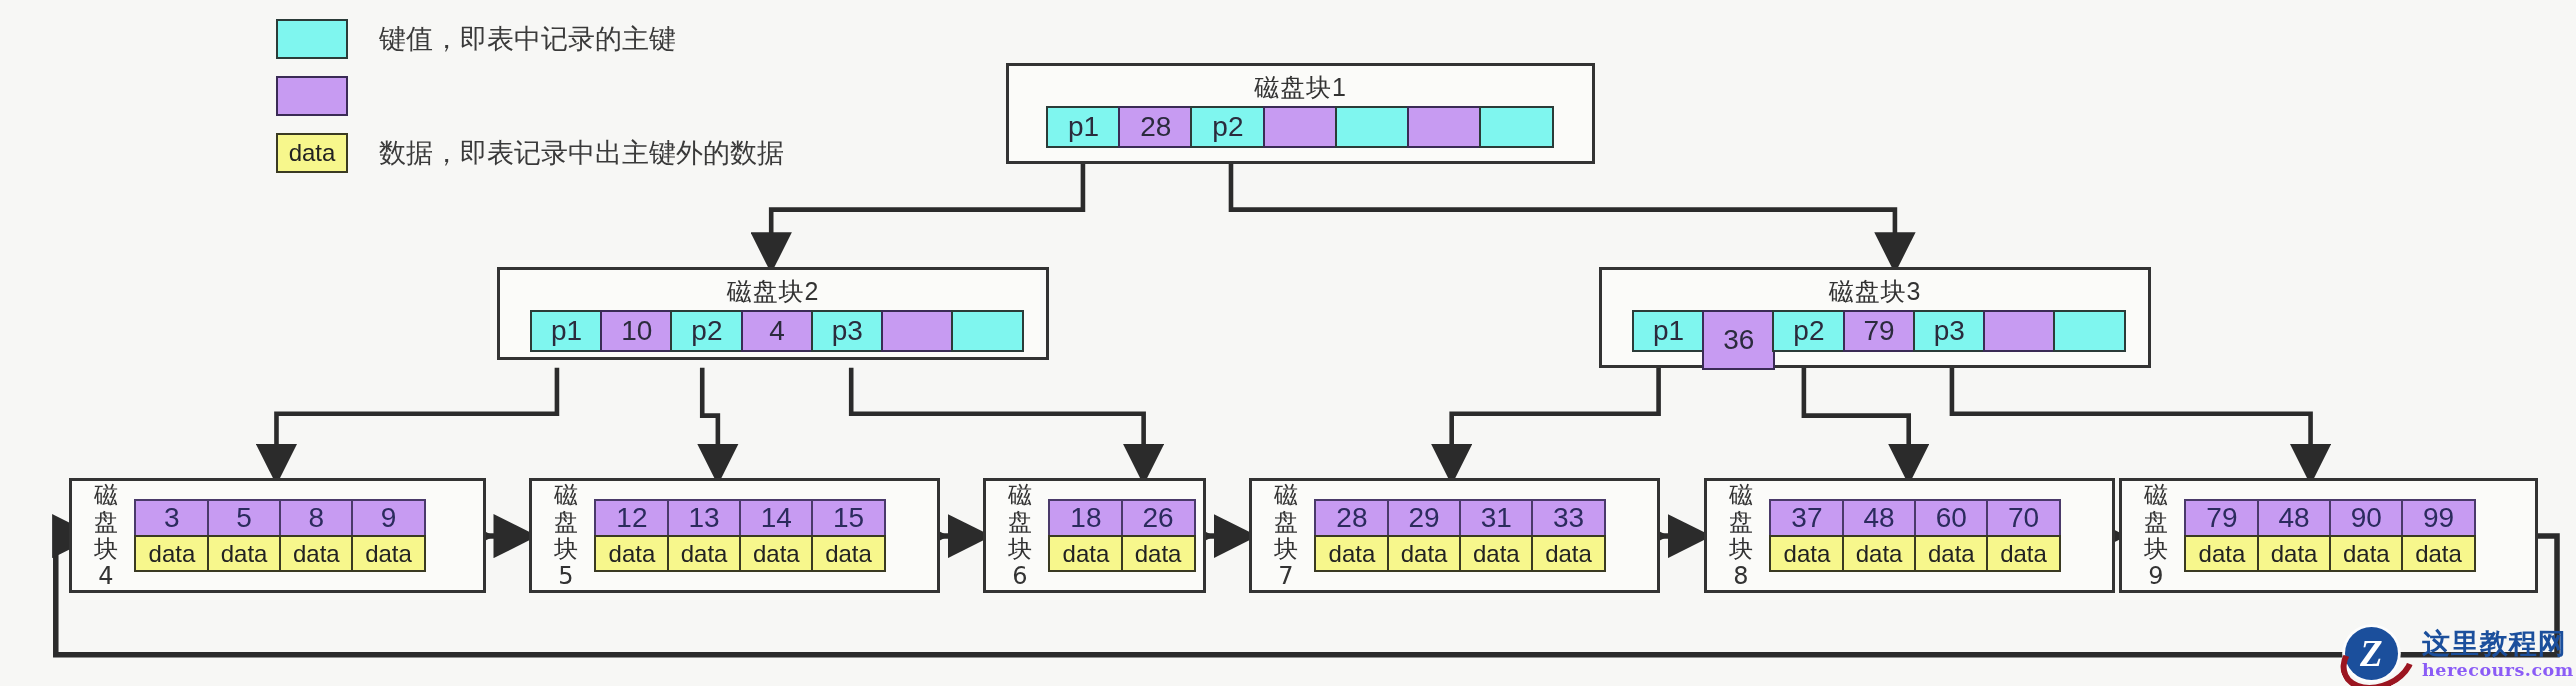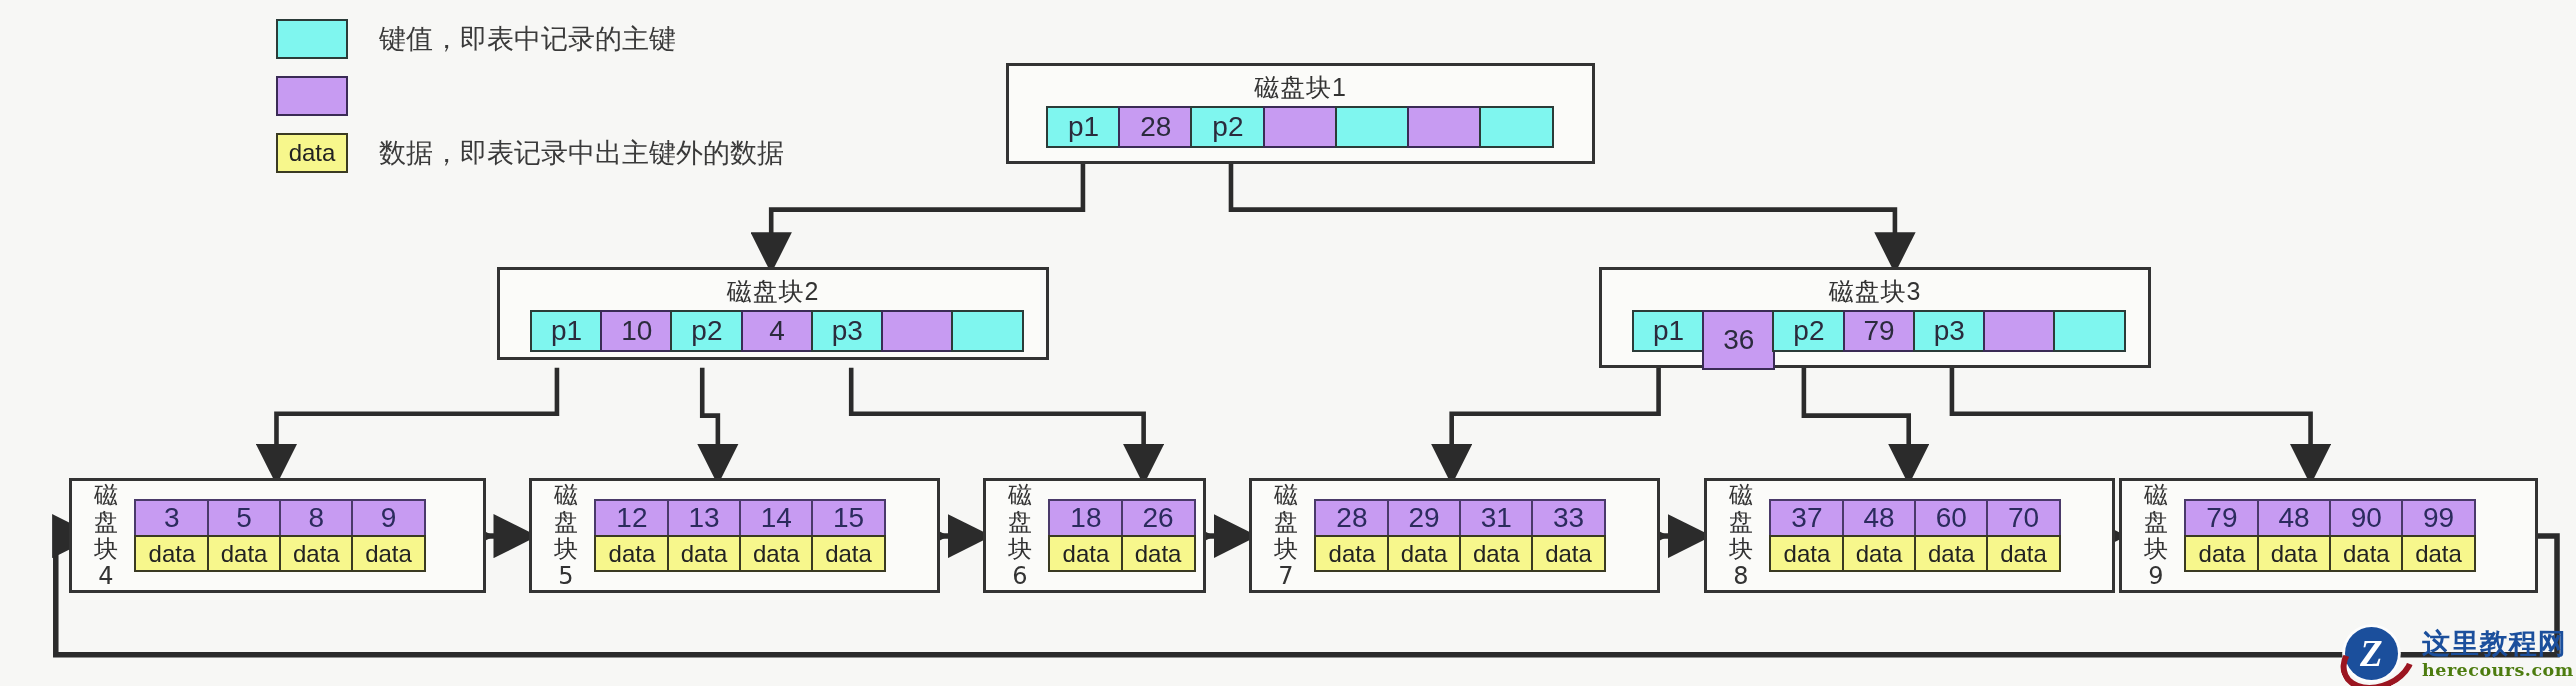--- a/index.html
+++ b/index.html
@@ -70,21 +70,21 @@
     box-shadow:0 0 0 2.8px #fdfdfd;
   }
   .wm-swoosh{
     position:absolute;left:-5.5px;top:3.7px;width:66px;height:46px;
     border:6.4px solid #9b1520;border-radius:50%;
     border-top-color:transparent;border-right-color:transparent;
     transform:rotate(-25deg);
   }
   .wm-text{margin-left:9.2px;display:flex;flex-direction:column;line-height:1;}
   .wm-cn{font-size:28px;font-weight:bold;color:#1b4f9c;letter-spacing:0.9px;}
-  .wm-en{font-size:17.5px;font-weight:bold;color:#4d7c0f;margin-top:3.7px;letter-spacing:0.5px;
+  .wm-en{font-size:17.5px;font-weight:bold;color:#8b5cf6;margin-top:3.7px;letter-spacing:0.5px;
          font-family:"DejaVu Serif","Liberation Serif",serif;}
 </style>
 </head>
 <body>
 
 <div id="stage">
 
   <svg id="wires" viewBox="0 0 2800 746">
     <defs>
       <marker id="arw" markerWidth="9" markerHeight="9" refX="7.5" refY="4.5" orient="auto">

